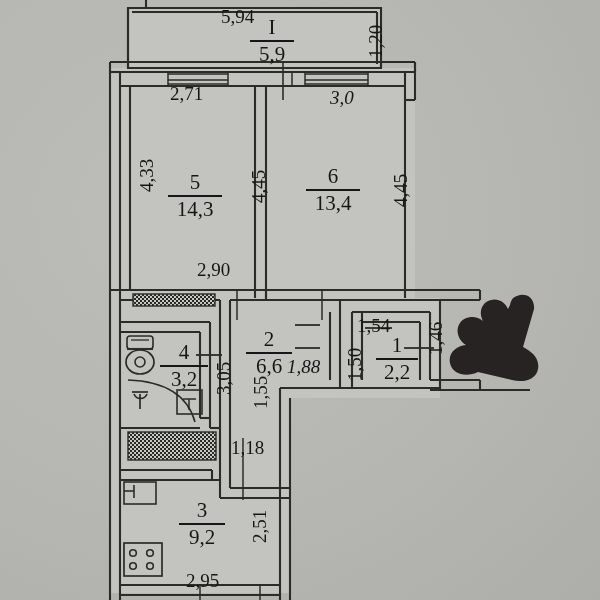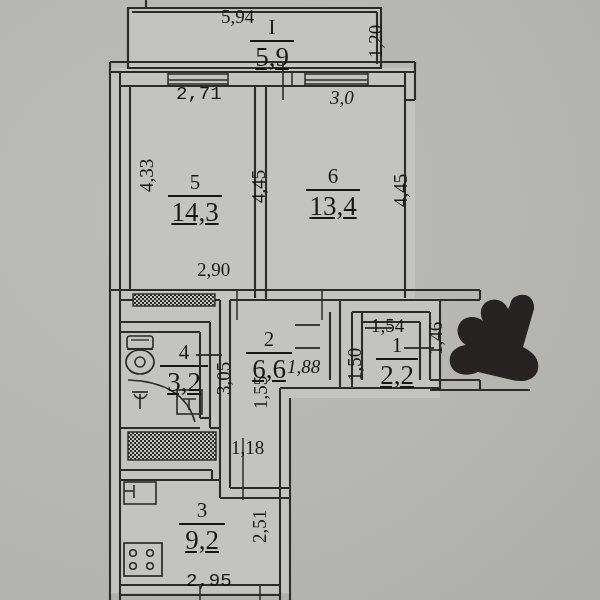--- a/index.html
+++ b/index.html
@@ -22,21 +22,21 @@
   .roomlbl{
     position:absolute;
     text-align:center;
     color:#161616;
     font-family:"Liberation Serif", serif;
     line-height:1;
     user-select:none;
   }
   .roomlbl .num{font-size:21px;display:block;padding-bottom:1px;}
   .roomlbl .rule{height:2px;background:#161616;margin:1px auto 2px auto;}
-  .roomlbl .area{font-size:27px;display:block;text-decoration:underline;}
+  .roomlbl .area{font-size:21px;display:block;}
 
   .dim{
     position:absolute;
     color:#161616;
     font-size:19px;
     font-family:"Liberation Serif", serif;
     white-space:nowrap;
     user-select:none;
   }
   .dim.vert{transform-origin:0 0;transform:rotate(-90deg);}
@@ -310,21 +310,21 @@
   <div class="roomlbl" style="left:176px;top:500px;width:52px;">
     <span class="num">3</span>
     <div class="rule" style="width:46px;"></div>
     <span class="area">9,2</span>
   </div>
 
   <div class="dim" style="left:221px;top:6px;">5,94</div>
 
   <div class="dim vert" style="left:365px;top:58px;">1,20</div>
 
-  <div class="dim" style="left:176px;top:83px;font-family:Liberation Mono, monospace;">2,71</div>
+  <div class="dim" style="left:170px;top:83px;">2,71</div>
 
   <div class="dim" style="left:330px;top:87px;font-style:italic;">3,0</div>
 
   <div class="dim vert" style="left:136px;top:192px;">4,33</div>
 
   <div class="dim vert" style="left:248px;top:203px;">4,45</div>
 
   <div class="dim vert" style="left:390px;top:207px;">4,45</div>
 
   <div class="dim" style="left:197px;top:259px;text-align:right;">2,90</div>
@@ -332,21 +332,21 @@
   <div class="dim vert" style="left:213px;top:395px;">3,05</div>
 
   <div class="dim vert" style="left:250px;top:409px;">1,55</div>
 
   <div class="dim" style="left:287px;top:356px;font-style:italic;">1,88</div>
 
   <div class="dim" style="left:231px;top:437px;">1,18</div>
 
   <div class="dim vert" style="left:344px;top:381px;">1,50</div>
 
-  <div class="dim" style="left:371px;top:315px;">1,54</div>
+  <div class="dim" style="left:357px;top:315px;">1,54</div>
 
   <div class="dim vert" style="left:425px;top:355px;">1,46</div>
 
   <div class="dim vert" style="left:249px;top:543px;">2,51</div>
 
-  <div class="dim" style="left:186px;top:570px;font-family:Liberation Mono, monospace;">2,95</div>
+  <div class="dim" style="left:186px;top:570px;">2,95</div>
 
 </div>
 
 </body></html>

